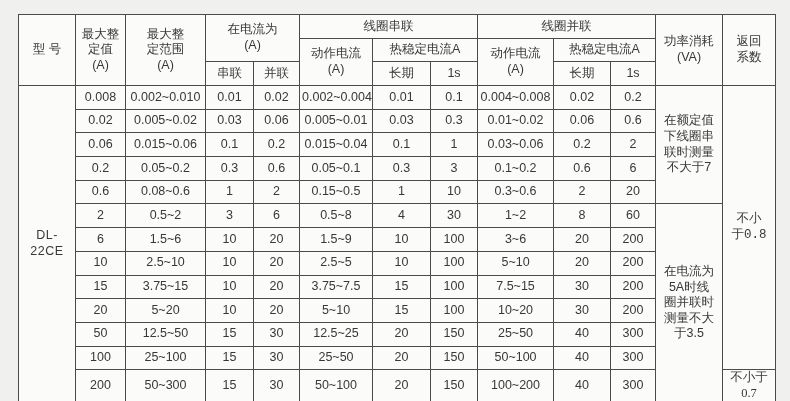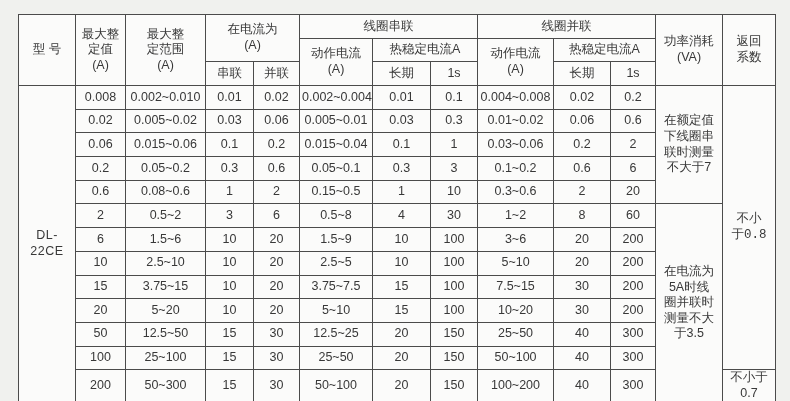--- a/index.html
+++ b/index.html
@@ -31,21 +31,21 @@
     line-height: 1.25;
     overflow: hidden;
   }
   thead tr.h1 { height: 24px; }
   thead tr.h2 { height: 23px; }
   thead tr.h3 { height: 24px; }
   tbody tr { height: 23.7px; }
   td.model { font-size: 13px; letter-spacing: 0.5px; }
   td.note { font-size: 12.5px; line-height: 24px; }
   td.return-main { line-height: 28px; font-family: Liberation Mono, monospace; }
-  td.note-small { font-size: 10.5px; padding: 0; }
+  td.note-small { font-size: 10.5px; padding: 0; font-family: Liberation Serif, serif; }
 </style>
 </head>
 <body>
 
 <div class="table-wrap">
   <table class="spec">
     <colgroup>
       <col style="width:57px">
         <col style="width:50px">
         <col style="width:80px">

